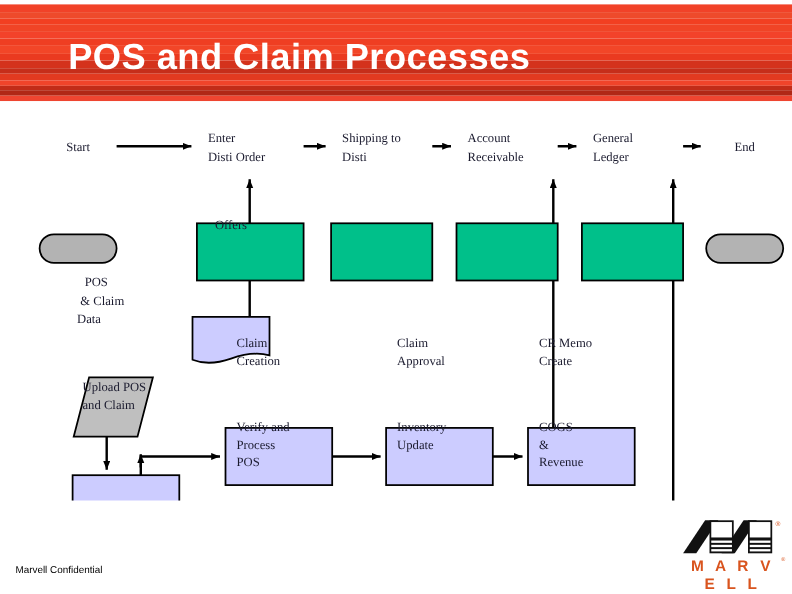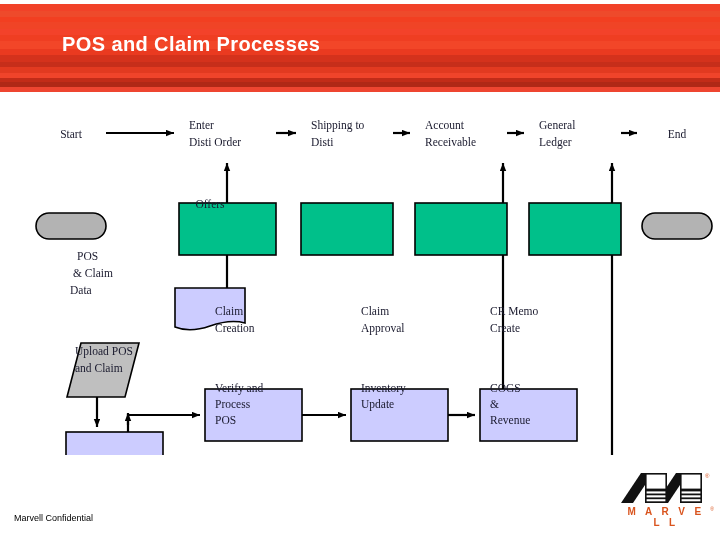--- a/index.html
+++ b/index.html
@@ -26,21 +26,21 @@
   }
   #header .band {
     position: absolute;
     left: 0;
     width: 720px;
   }
   #title {
     position: absolute;
     left: 62px;
     top: 33px;
-    font-size: 20px;
+    font-size: 33px;
     font-weight: bold;
     color: #ffffff;
     letter-spacing: 0.4px;
     font-family: "Liberation Sans", sans-serif;
     white-space: nowrap;
   }
 
   
   #diagram {
     position: absolute;
@@ -79,21 +79,21 @@
     top: 472px;
     width: 92px;
     height: 48px;
   }
   #logo .wordmark {
     position: absolute;
     left: 0;
     top: 34px;
     width: 92px;
     text-align: center;
-    font-size: 10px;
+    font-size: 14px;
     font-weight: bold;
     letter-spacing: 3.4px;
     color: #D9541E;
     font-family: "Liberation Sans", sans-serif;
   }
   #logo .reg {
     position: absolute;
     right: -2px;
     top: 34px;
     font-size: 5px;

